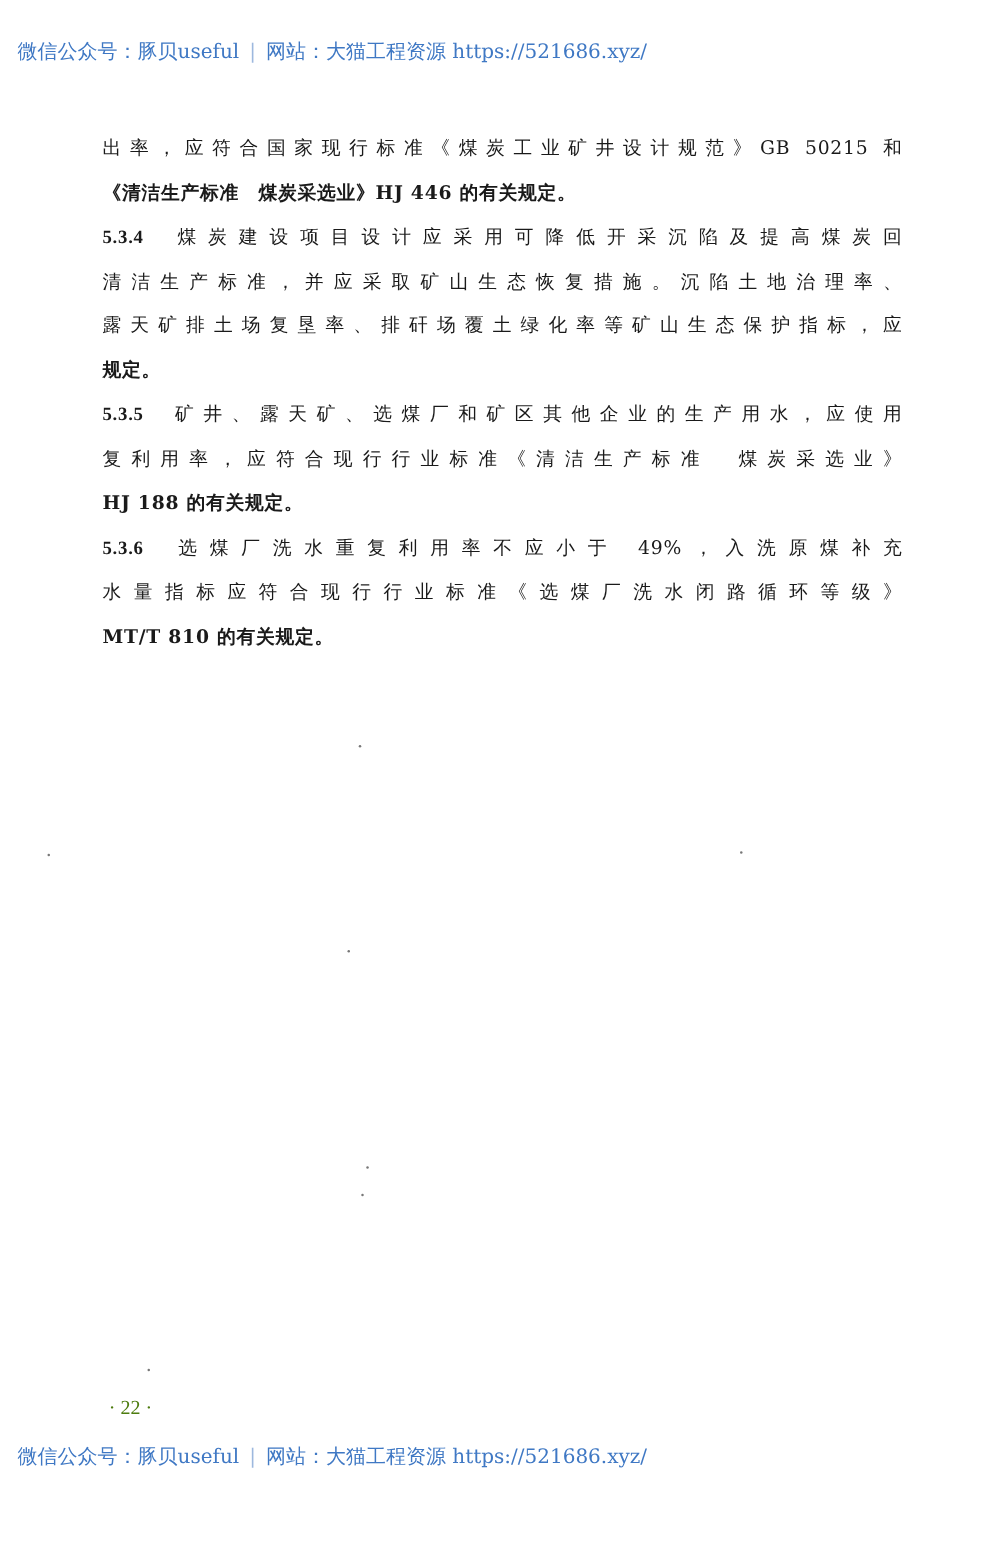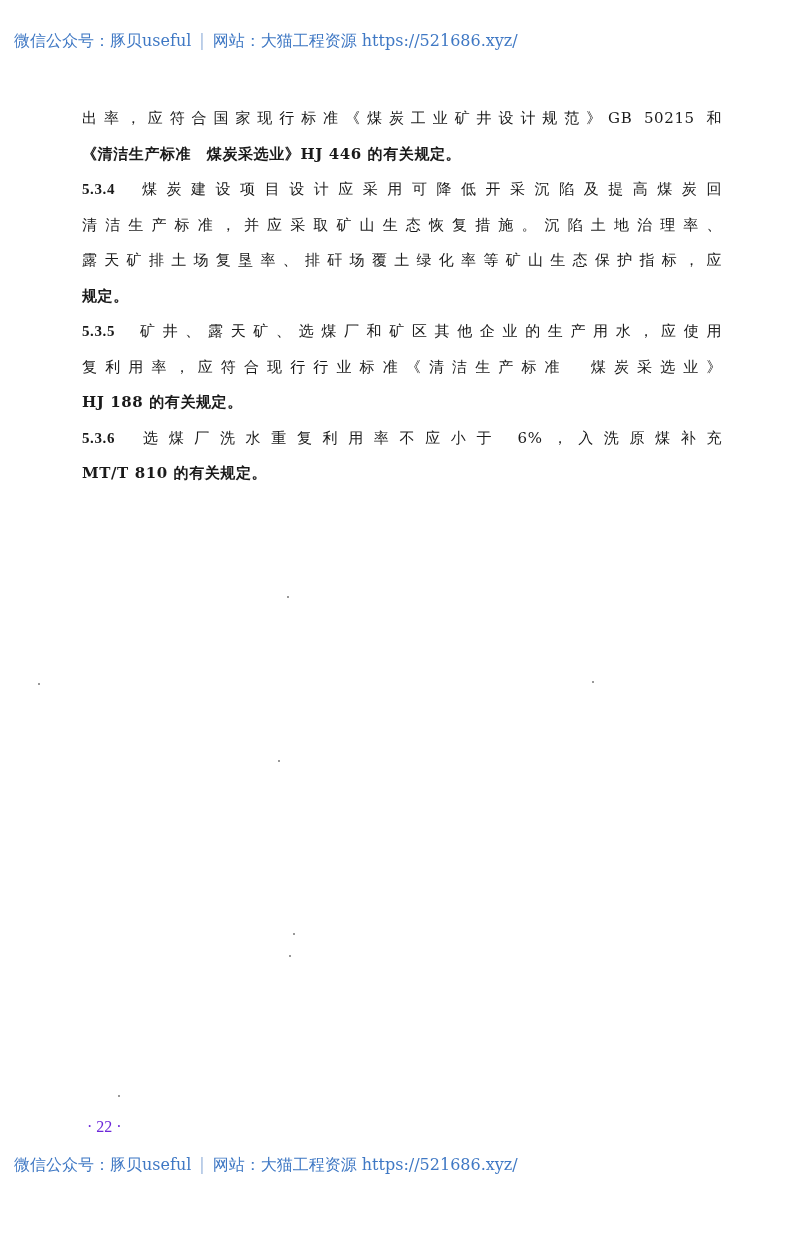--- a/index.html
+++ b/index.html
@@ -9,42 +9,43 @@
                font-family: "DejaVu Serif", "Liberation Serif", serif;
                font-size: 16px; color: #3f78c4; white-space: nowrap; letter-spacing: 0px; }
   .watermark .sep { color: #9db8de; margin: 0 8px; }
   .wm-top { top: 31px; }
   .wm-bottom { top: 1155px; }
   .content { position: absolute; left: 82px; top: 101px; width: 640px; }
   .line { font-size: 15px; line-height: 35.5px; height: 35.5px; white-space: nowrap;
           letter-spacing: 0.6px; text-align: justify; text-align-last: justify; }
   .line.last { text-align-last: left; font-weight: bold; }
   .clause { font-weight: bold; font-family: "Liberation Serif", "DejaVu Serif", serif; margin-right: 18px; }
-  .page-num { position: absolute; left: 87px; top: 1118px; font-size: 16px; color: #6d28d9;
+  .page-num { position: absolute; left: 87px; top: 1118px; font-size: 16px; color: #4d7c0f;
               font-family: "Liberation Serif", serif; }
   .speck { position: absolute; width: 2px; height: 2px; background: #777; border-radius: 1px; }
 </style>
 </head>
 <body>
 
 <div class="watermark wm-top">
   <span>微信公众号：豚贝useful</span><span class="sep">|</span><span>网站：大猫工程资源 https://521686.xyz/</span>
 </div>
 
 <div class="content">
   <div class="line"><span>出率，应符合国家现行标准《煤炭工业矿井设计规范》GB 50215 和</span></div>
   <div class="line last"><span>《清洁生产标准　煤炭采选业》HJ 446 的有关规定。</span></div>
   <div class="line"><span class="clause">5.3.4</span><span>煤炭建设项目设计应采用可降低开采沉陷及提高煤炭回</span></div>
   <div class="line"><span>清洁生产标准，并应采取矿山生态恢复措施。沉陷土地治理率、</span></div>
   <div class="line"><span>露天矿排土场复垦率、排矸场覆土绿化率等矿山生态保护指标，应</span></div>
   <div class="line last"><span>规定。</span></div>
   <div class="line"><span class="clause">5.3.5</span><span>矿井、露天矿、选煤厂和矿区其他企业的生产用水，应使用</span></div>
   <div class="line"><span>复利用率，应符合现行行业标准《清洁生产标准　煤炭采选业》</span></div>
   <div class="line last"><span>HJ 188 的有关规定。</span></div>
-  <div class="line"><span class="clause">5.3.6</span><span>选煤厂洗水重复利用率不应小于 6%，入洗原煤补充</span></div>
+  <div class="line"><span class="clause">5.3.6</span><span>选煤厂洗水重复利用率不应小于 49%，入洗原煤补充</span></div>
+  <div class="line"><span>水量指标应符合现行行业标准《选煤厂洗水闭路循环等级》</span></div>
   <div class="line last"><span>MT/T 810 的有关规定。</span></div>
 </div>
 
 <div class="speck" style="left:287px;top:596px;"></div>
 <div class="speck" style="left:38px;top:683px;"></div>
 <div class="speck" style="left:592px;top:681px;"></div>
 <div class="speck" style="left:278px;top:760px;"></div>
 <div class="speck" style="left:293px;top:933px;"></div>
 <div class="speck" style="left:289px;top:955px;"></div>
 <div class="speck" style="left:118px;top:1095px;"></div>

